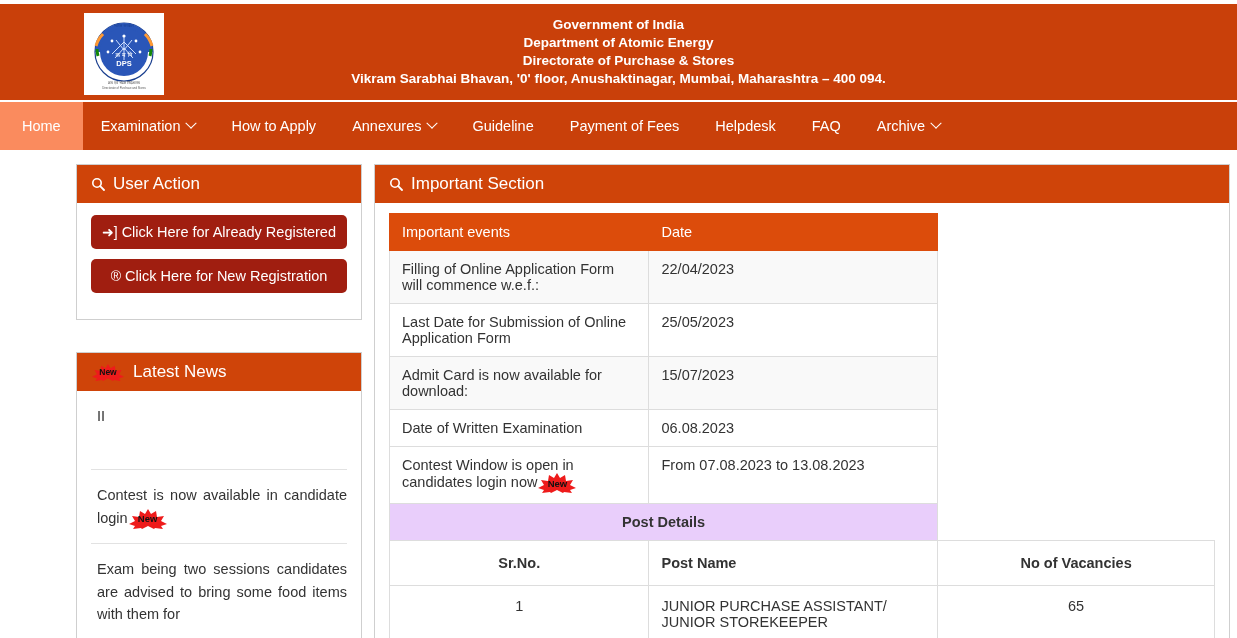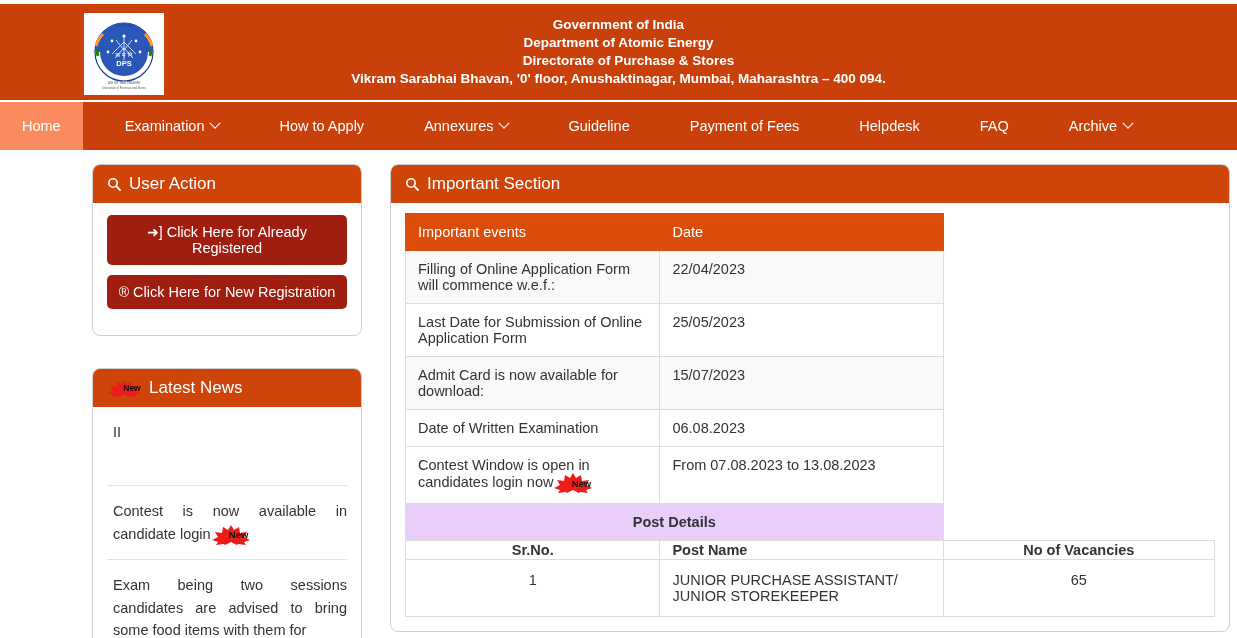--- a/index.html
+++ b/index.html
@@ -42,21 +42,20 @@
   .header-titles .l3 { font-size: 13.5px; padding-left: 20px; }
   .header-titles .l4 { font-size: 13.5px; }
 
   
   .navbar {
     background: #C9400A;
     height: 50px;
     border-top: 2px solid #ffffff;
     display: flex;
     align-items: stretch;
-    gap: 24px;
   }
   .nav-item {
     display: flex; align-items: center;
     padding: 0 18px;
     color: #ffffff;
     font-size: 14.5px;
     white-space: nowrap;
     cursor: pointer;
     gap: 7px;
   }
@@ -75,23 +74,22 @@
     gap: 0;
     padding-top: 14px;
   }
   .col-left { width: 286px; margin-left: 76px; }
   .col-right { width: 856px; margin-left: 12px; }
 
   
   .panel {
     background: #ffffff;
     border: 1px solid #cfcfcf;
-    border-radius: 8px;
+    border-radius: 0;
     overflow: hidden;
-    margin-left: 16px;
   }
   .panel-head {
     background: #CF4409;
     color: #ffffff;
     font-size: 17px;
     padding: 9px 14px;
     display: flex; align-items: center; gap: 8px;
   }
   .panel-head.spread { justify-content: space-between; }
   .panel-head .left-grp { display:flex; align-items:center; gap: 8px; }
@@ -133,21 +131,21 @@
   
   .newbadge {
     display: inline-block;
     position: relative;
     width: 38px; height: 20px;
     vertical-align: middle;
     margin: 0 1px;
   }
   .newbadge svg { position:absolute; left:0; top:0; }
   .newbadge .txt {
-    position: absolute; left:8px; top:0; width:38px; height:20px;
+    position: absolute; left:0; top:0; width:38px; height:20px;
     display:flex; align-items:center; justify-content:center;
     font-size: 9.5px; font-weight: bold; color: #111;
     font-family: "Liberation Sans", sans-serif;
   }
   .newbadge.sm { width: 32px; height: 17px; }
   .newbadge.sm .txt { width:32px; height:17px; font-size: 8.5px; }
 
   
   .tbl-wrap { padding: 10px 14px 14px 14px; }
   table.evt {
@@ -176,21 +174,21 @@
   .subhead-row td {
     background: #E9CEFB;
     text-align: center;
     font-weight: bold;
     color: #333333;
     padding: 9px 12px;
   }
   table.evt tr.post-head td {
     text-align: center;
     font-weight: bold;
-    padding: 1px 12px;
+    padding: 14px 12px;
   }
   table.evt tr.post-head td.pn { text-align: left; }
   table.evt tr.post-row td { padding: 12px 12px; }
   table.evt tr.post-row td.c { text-align: center; }
   .w-sr { width: 120px; }
   .w-vac { width: 128px; }
   .adv-no { font-size: 17px; color:#fff; }
 </style>
 </head>
 <body>

